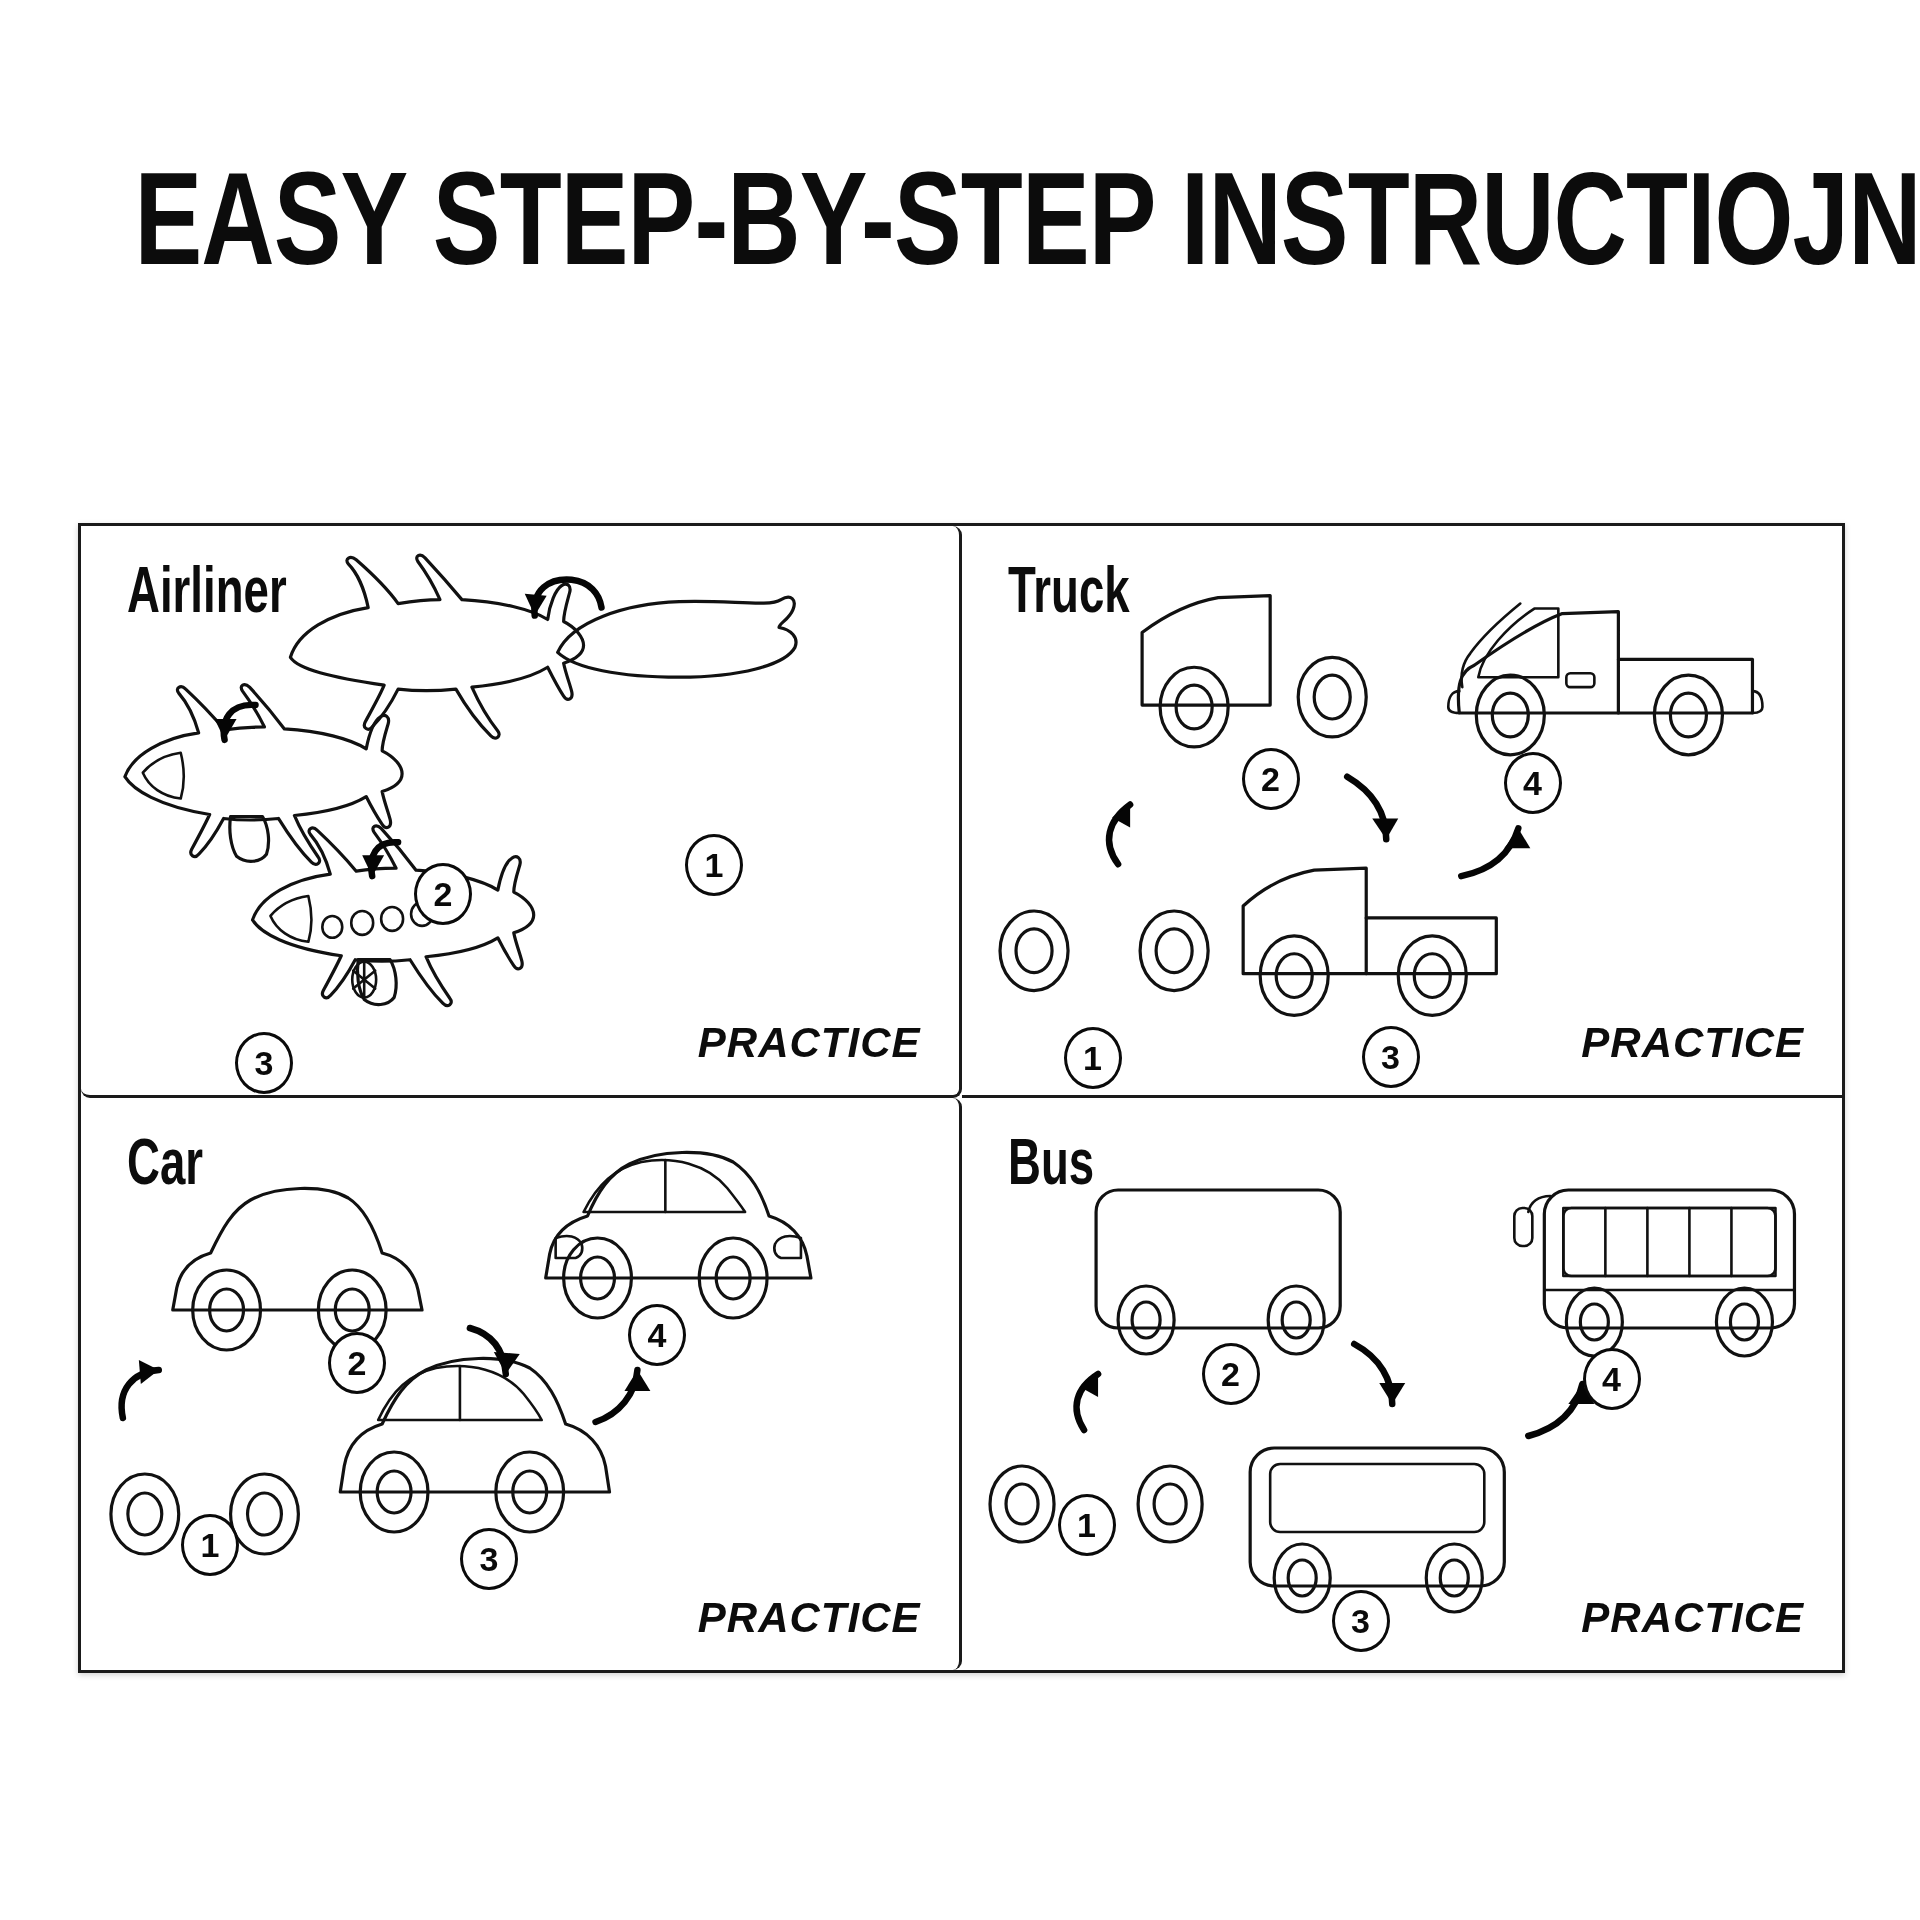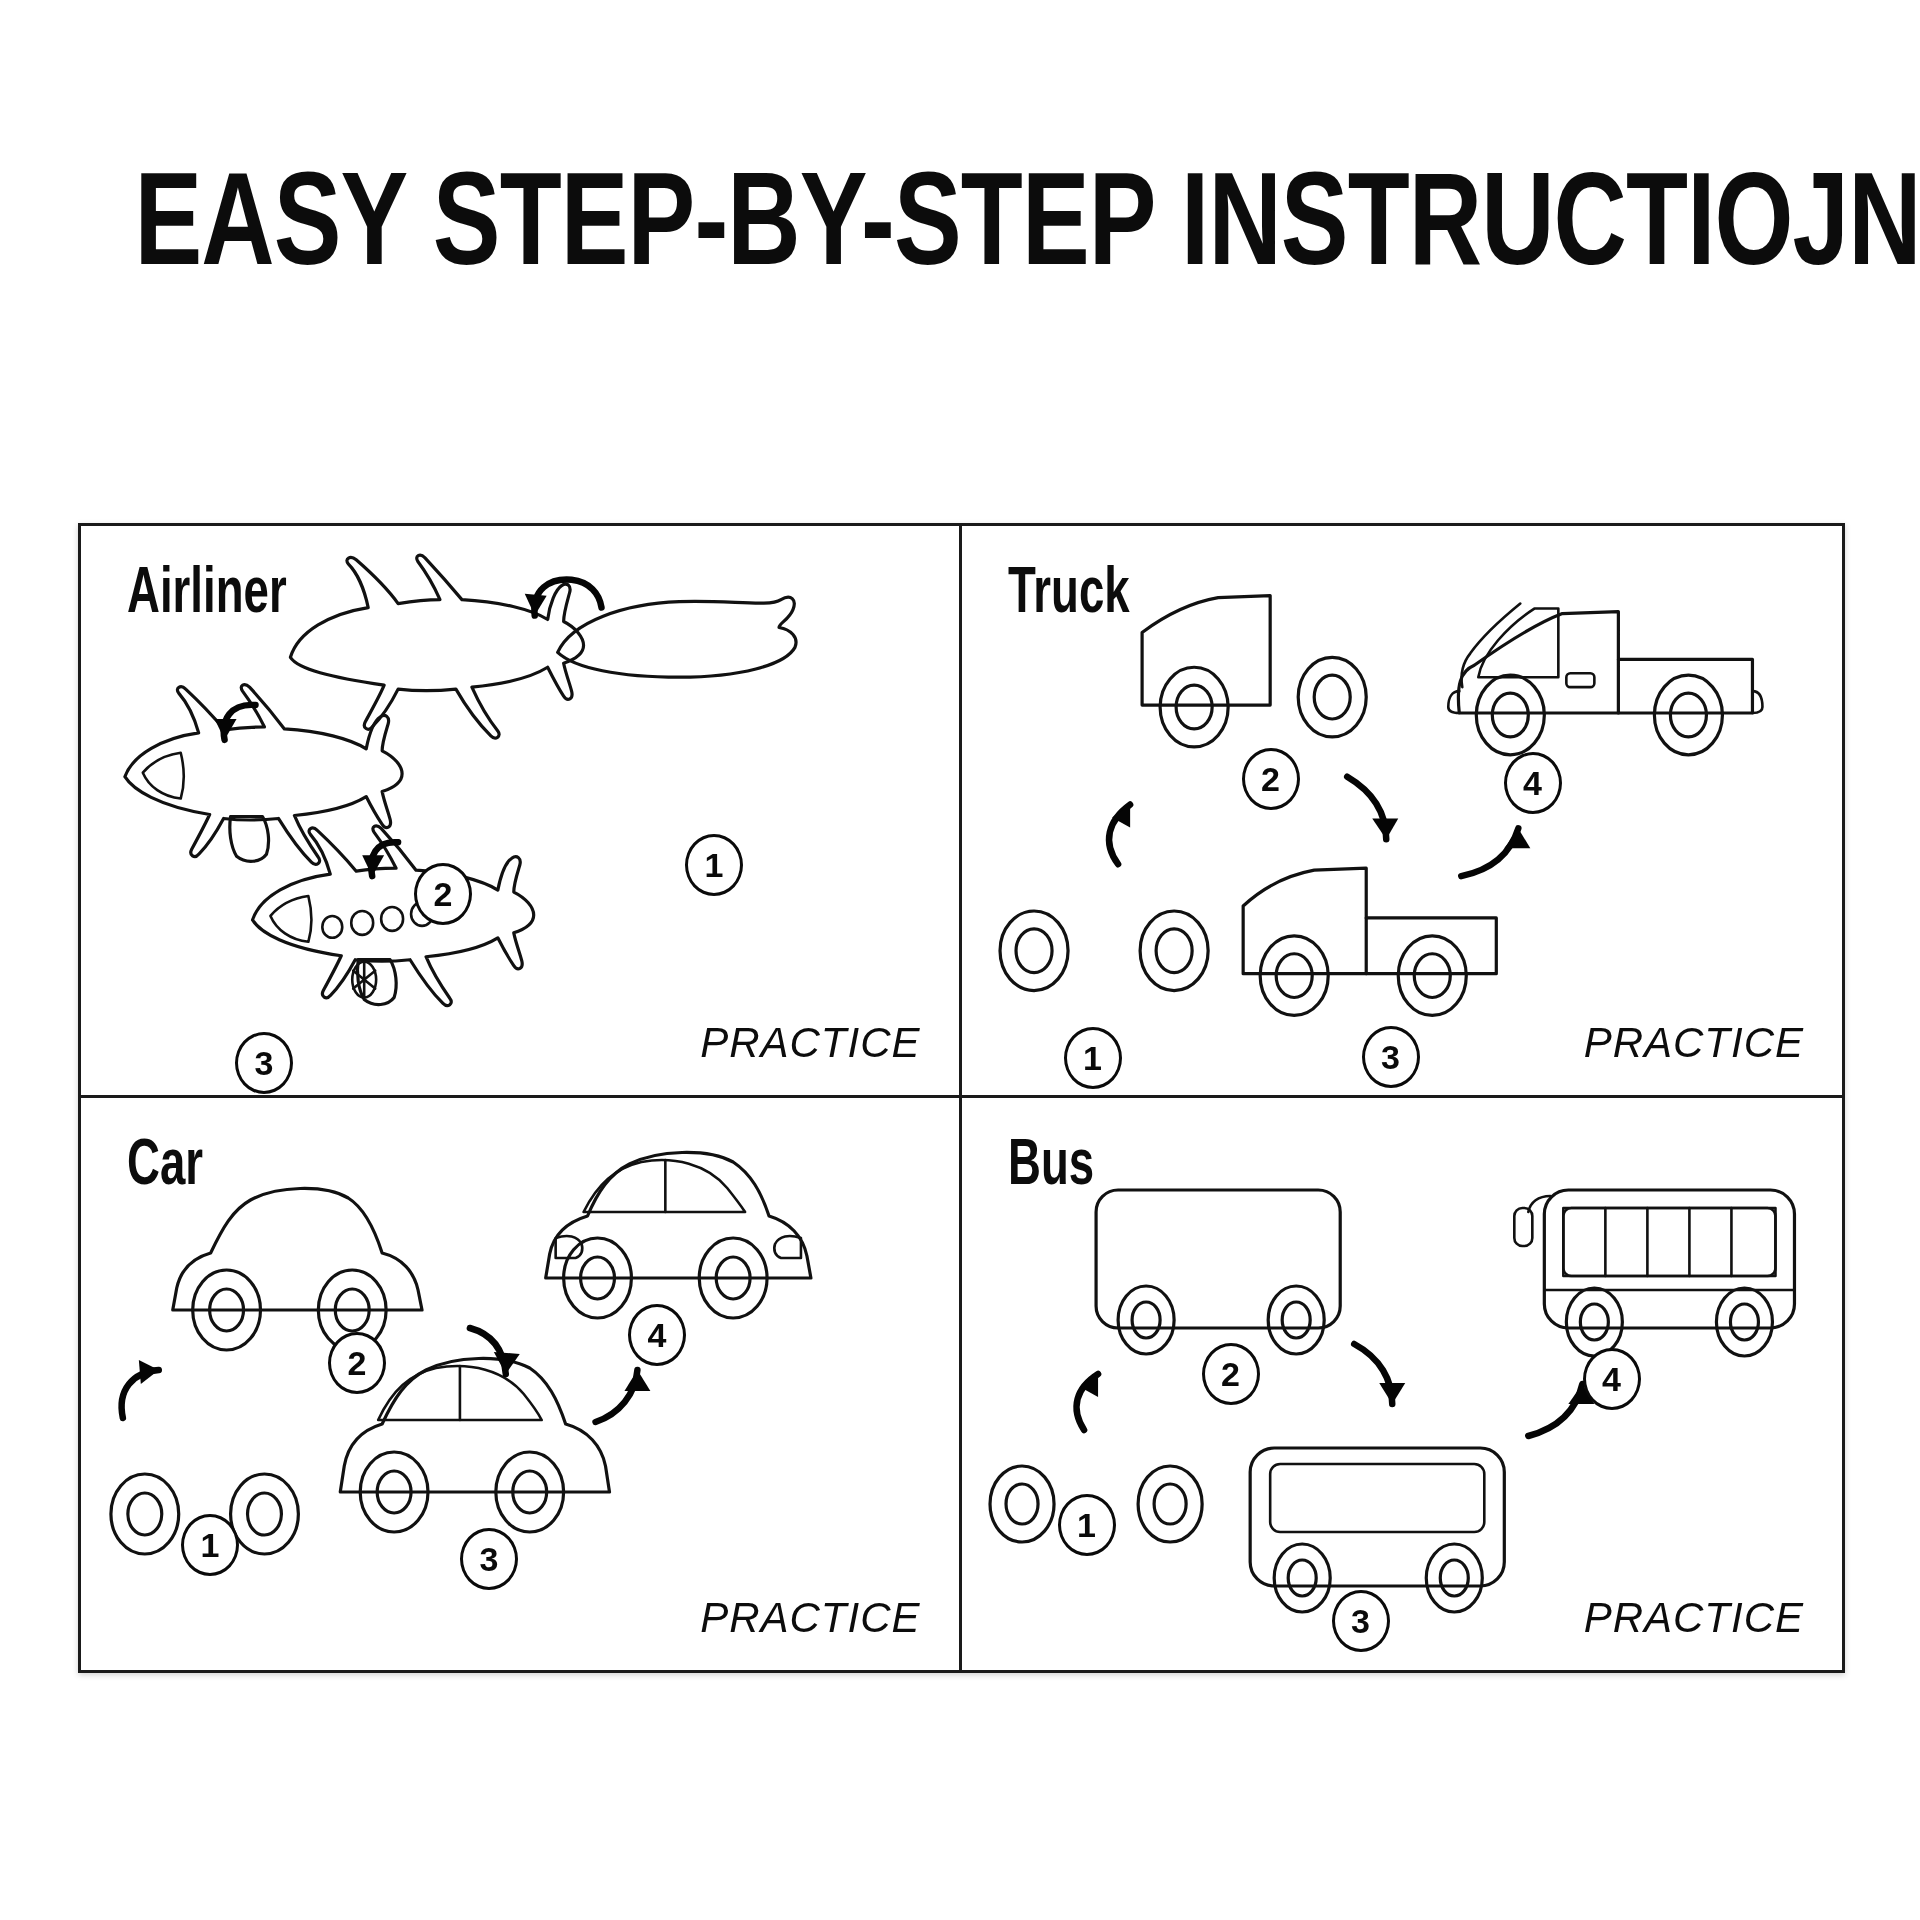--- a/index.html
+++ b/index.html
@@ -39,39 +39,39 @@
     box-shadow:0 2px 6px rgba(0,0,0,0.18);
     display:grid;
     grid-template-columns:1fr 1fr;
     grid-template-rows:1fr 1fr;
   }
   .panel{
     position:relative;
     box-sizing:border-box;
     overflow:hidden;
   }
-  .panel.br-r{border-right:3px solid #1a1a1a;}
+  .panel.br-r{border-right:3px solid #1a1a1a;border-radius:9px;}
   .panel.br-b{border-bottom:3px solid #1a1a1a;}
 
   .panel-title{
     position:absolute;
     left:46px; top:26px;
     font-family:"Liberation Sans", sans-serif;
     font-weight:bold;
     font-size:57px;
     color:#0c0c0c;
     transform:scaleX(0.80) scaleY(1.14);
     transform-origin:left top;
     white-space:nowrap;
   }
   .practice{
     position:absolute;
     right:38px; bottom:28px;
     font-family:"Liberation Sans", sans-serif;
-    font-weight:normal;
+    font-weight:bold;
     font-style:italic;
     font-size:42px;
     letter-spacing:1px;
     color:#0c0c0c;
     white-space:nowrap;
   }
 
   .art{
     position:absolute;
     left:0; top:0;

